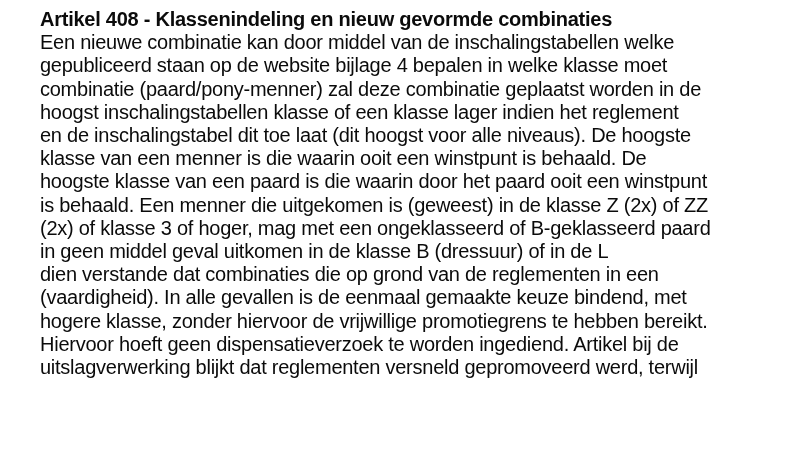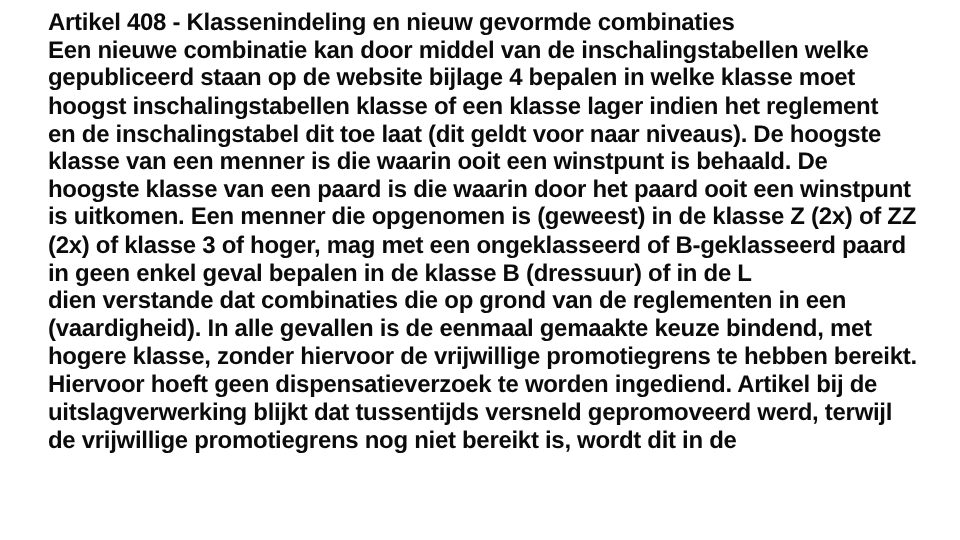--- a/index.html
+++ b/index.html
@@ -25,37 +25,37 @@
     -webkit-font-smoothing: antialiased;
   }
   .title {
     margin: 0;
     font-size: 20px;
     font-weight: 700;
     white-space: nowrap;
   }
   .line {
     margin: 0;
-    font-weight: 700;
+    font-weight: 400;
     white-space: nowrap;
   }
 </style>
 </head>
 <body>
 
 <main class="page">
   <h1 class="title">Artikel 408 - Klassenindeling en nieuw gevormde combinaties</h1>
   <p class="line">Een nieuwe combinatie kan door middel van de inschalingstabellen welke</p>
   <p class="line">gepubliceerd staan op de website bijlage 4 bepalen in welke klasse moet</p>
+  <p class="line">combinatie (paard/pony-menner) zal deze combinatie geplaatst worden in de</p>
   <p class="line">hoogst inschalingstabellen klasse of een klasse lager indien het reglement</p>
-  <p class="line">en de inschalingstabel dit toe laat (dit geldt voor naar niveaus). De hoogste</p>
+  <p class="line">en de inschalingstabel dit toe laat (dit hoogst voor alle niveaus). De hoogste</p>
   <p class="line">klasse van een menner is die waarin ooit een winstpunt is behaald. De</p>
   <p class="line">hoogste klasse van een paard is die waarin door het paard ooit een winstpunt</p>
-  <p class="line">is uitkomen. Een menner die opgenomen is (geweest) in de klasse Z (2x) of ZZ</p>
+  <p class="line">is behaald. Een menner die uitgekomen is (geweest) in de klasse Z (2x) of ZZ</p>
   <p class="line">(2x) of klasse 3 of hoger, mag met een ongeklasseerd of B-geklasseerd paard</p>
-  <p class="line">in geen enkel geval bepalen in de klasse B (dressuur) of in de L</p>
+  <p class="line">in geen middel geval uitkomen in de klasse B (dressuur) of in de L</p>
   <p class="line">dien verstande dat combinaties die op grond van de reglementen in een</p>
   <p class="line">(vaardigheid). In alle gevallen is de eenmaal gemaakte keuze bindend, met</p>
   <p class="line">hogere klasse, zonder hiervoor de vrijwillige promotiegrens te hebben bereikt.</p>
   <p class="line">Hiervoor hoeft geen dispensatieverzoek te worden ingediend. Artikel bij de</p>
-  <p class="line">uitslagverwerking blijkt dat tussentijds versneld gepromoveerd werd, terwijl</p>
-  <p class="line">de vrijwillige promotiegrens nog niet bereikt is, wordt dit in de</p>
+  <p class="line">uitslagverwerking blijkt dat reglementen versneld gepromoveerd werd, terwijl</p>
 </main>
 
 </body></html>

